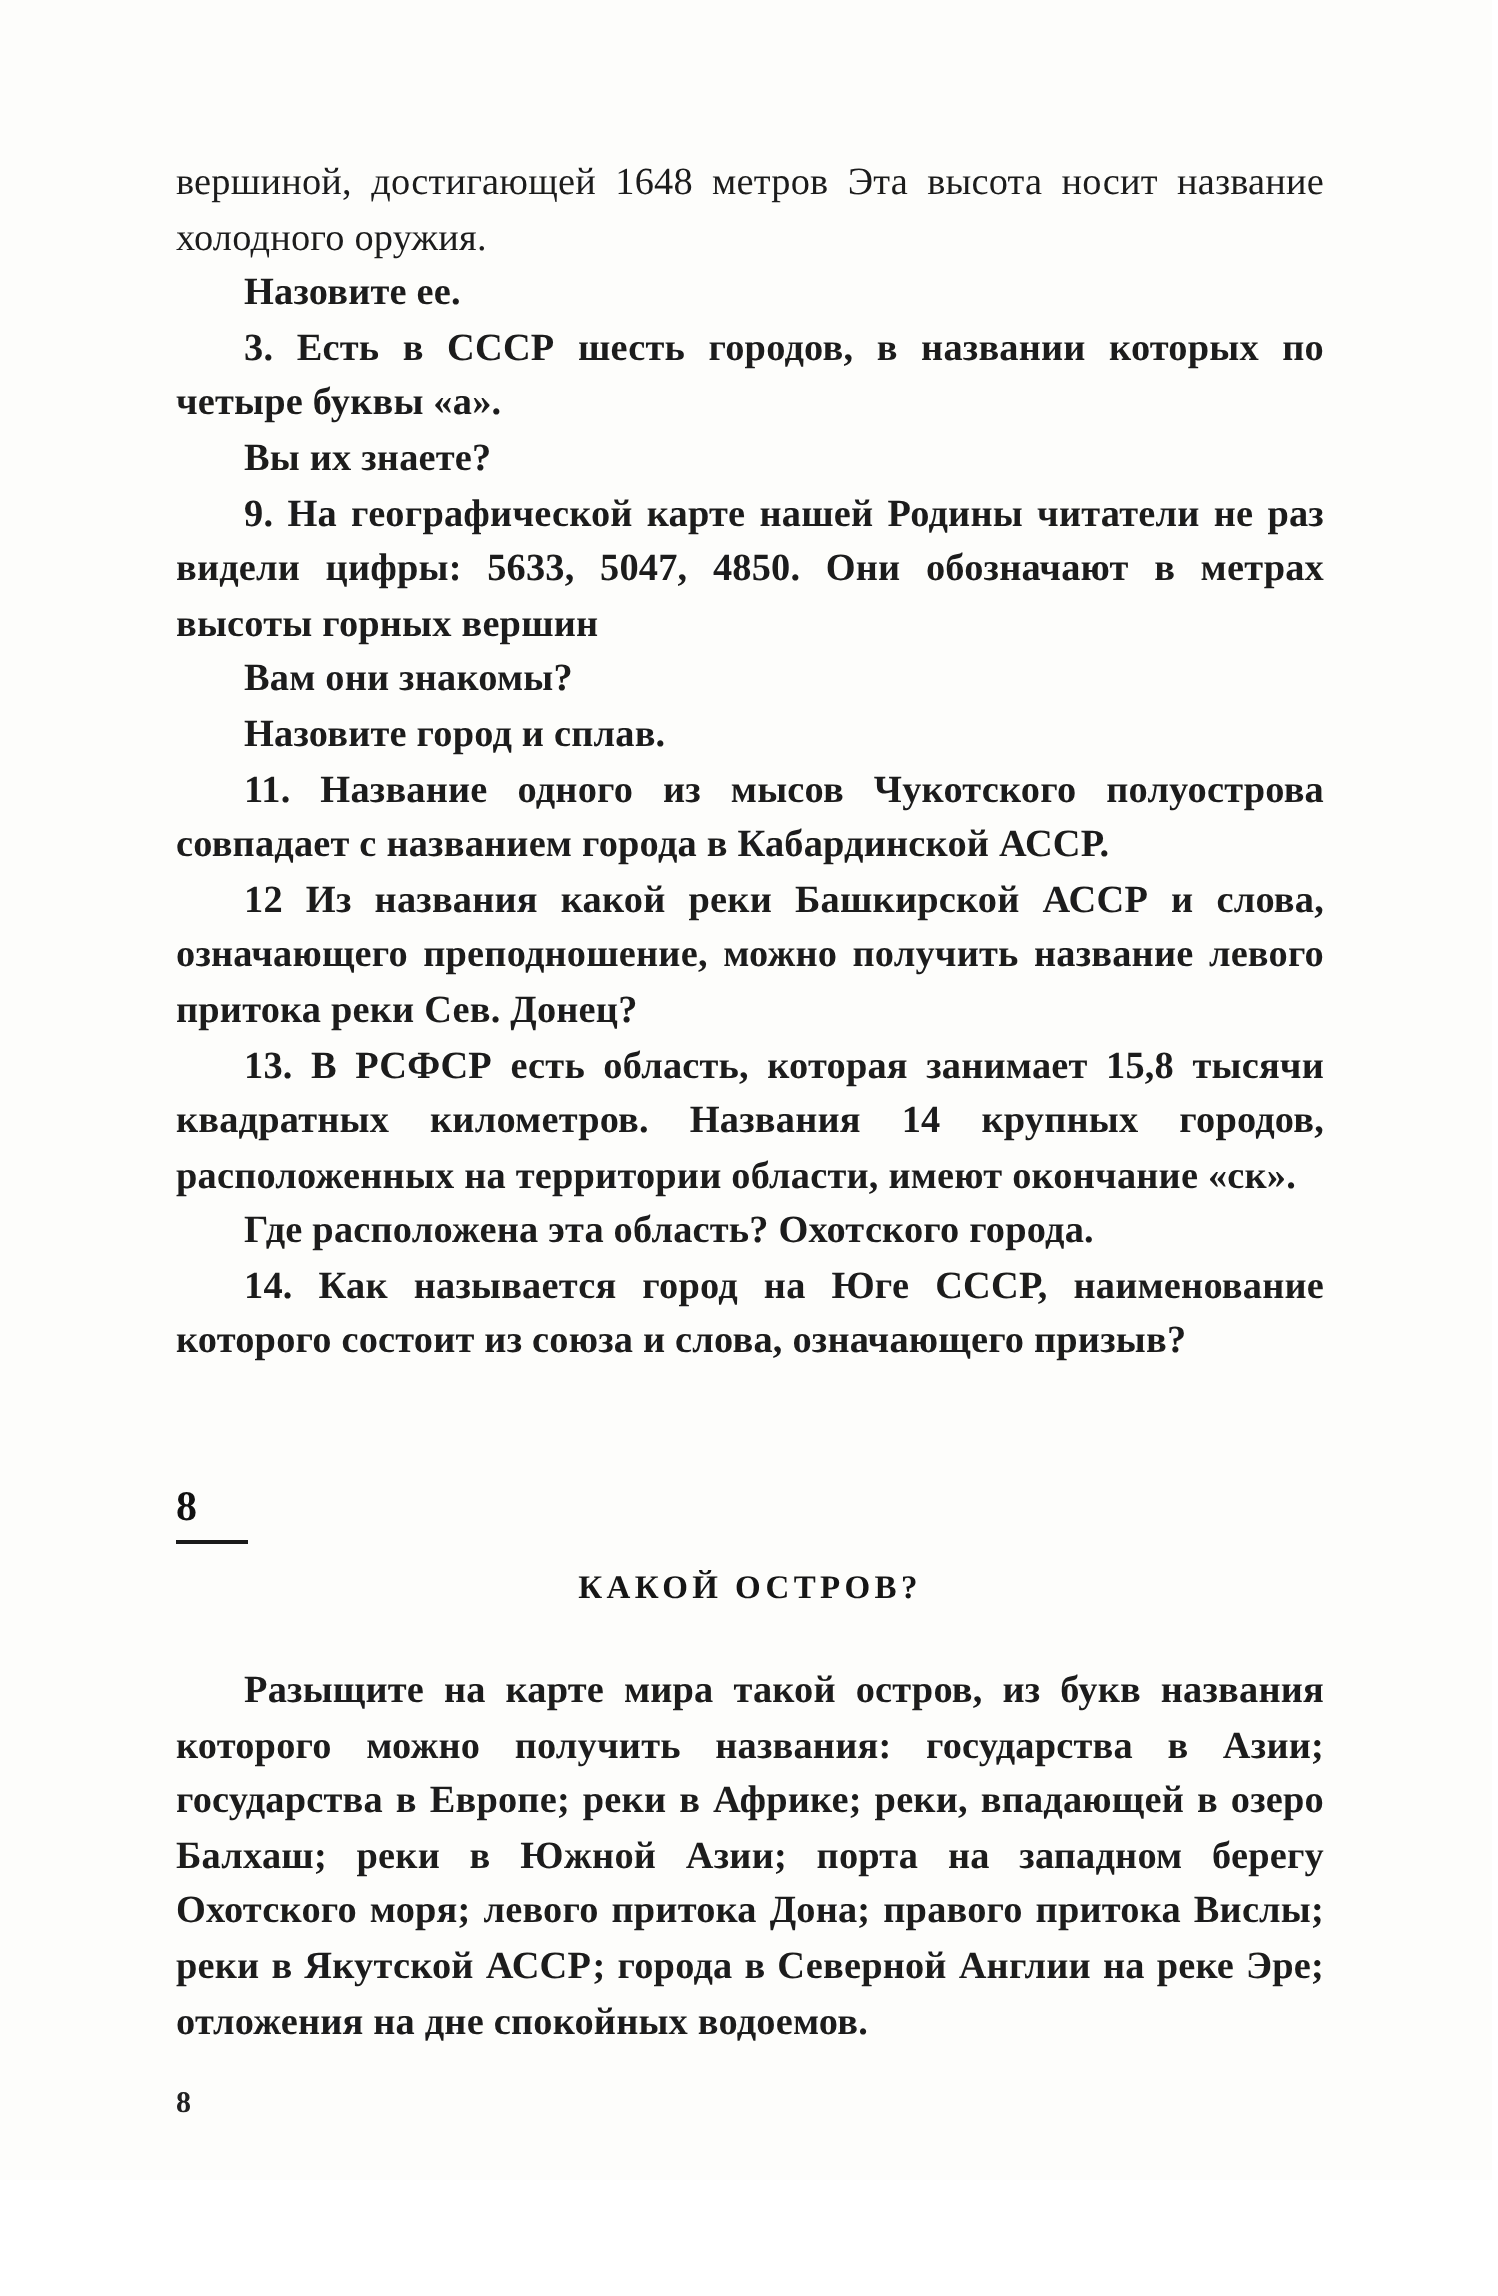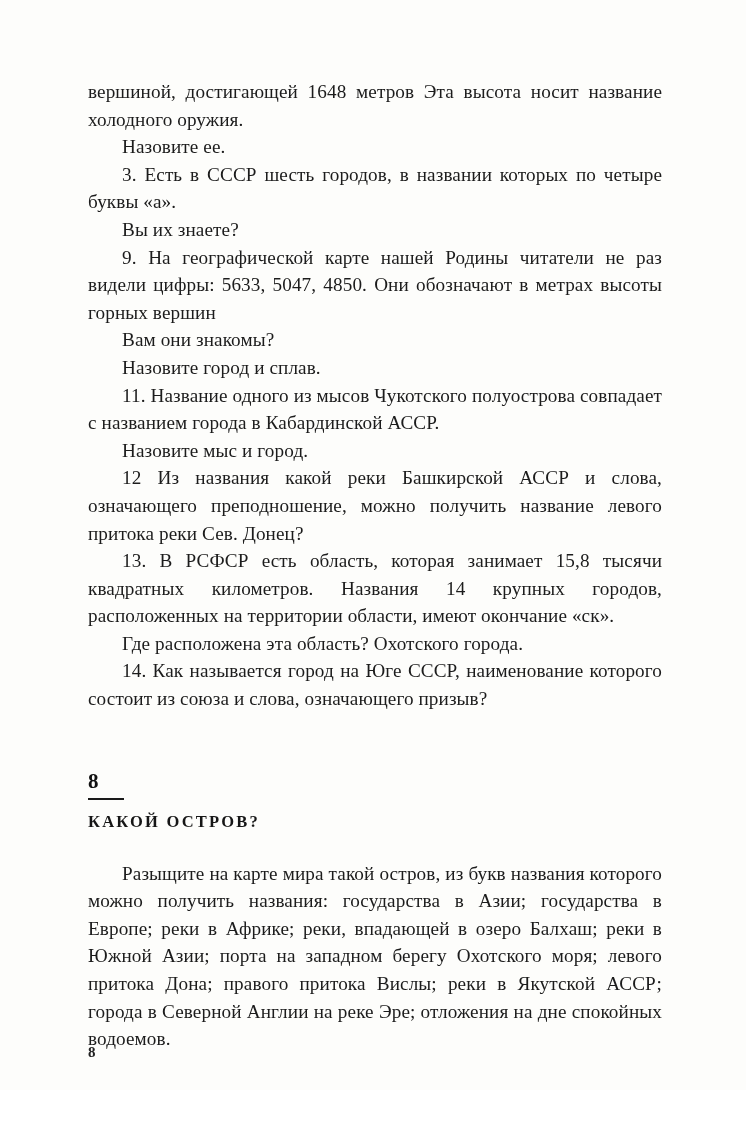--- a/index.html
+++ b/index.html
@@ -34,20 +34,21 @@
     margin: 0;
     font-size: 19.2px;
     line-height: 27.6px;
     text-align: justify;
     text-justify: inter-word;
     letter-spacing: 0.1px;
     color: #1c1c1c;
   }
   p.indent {
     text-indent: 34px;
+    font-weight: bold;
   }
   .section {
     margin-top: 56px;
     position: relative;
   }
   .section-number {
     font-family: "Liberation Serif", serif;
     font-size: 21px;
     font-weight: bold;
     color: #111;
@@ -55,21 +56,21 @@
     padding-bottom: 2px;
   }
   .section-rule {
     width: 36px;
     height: 2px;
     background: #1a1a1a;
     margin-top: 2px;
     margin-bottom: 26px;
   }
   .section-title {
-    text-align: left;
+    text-align: center;
     font-size: 16.5px;
     letter-spacing: 2.2px;
     font-weight: bold;
     color: #161616;
     margin: -14px 0 28px 0;
     font-family: "Liberation Serif", serif;
   }
   .section-body p.para {
     margin: 0;
   }
@@ -99,21 +100,20 @@
   <div class="text-column">
 
     <p class="para">вершиной, достигающей 1648 метров Эта высота носит название холодного оружия.</p>
     <p class="para indent">Назовите ее.</p>
     <p class="para indent">3. Есть в СССР шесть городов, в названии которых по четыре буквы «а».</p>
     <p class="para indent">Вы их знаете?</p>
     <p class="para indent">9. На географической карте нашей Родины читатели не раз видели цифры: 5633, 5047, 4850. Они обозначают в метрах высоты горных вершин</p>
     <p class="para indent">Вам они знакомы?</p>
     <p class="para indent">Назовите город и сплав.</p>
     <p class="para indent">11. Название одного из мысов Чукотского полуострова совпадает с названием города в Кабардинской АССР.</p>
-    <p class="para indent">Назовите мыс и город.</p>
     <p class="para indent">12 Из названия какой реки Башкирской АССР и слова, означающего преподношение, можно получить название левого притока реки Сев. Донец?</p>
     <p class="para indent">13. В РСФСР есть область, которая занимает 15,8 тысячи квадратных километров. Названия 14 крупных городов, расположенных на территории области, имеют окончание «ск».</p>
     <p class="para indent">Где расположена эта область? Охотского города.</p>
     <p class="para indent">14. Как называется город на Юге СССР, наименование которого состоит из союза и слова, означающего призыв?</p>
 
     <div class="section">
       <div class="section-number">8</div>
       <div class="section-rule"></div>
       <div class="section-title">КАКОЙ ОСТРОВ?</div>
       <div class="section-body">

